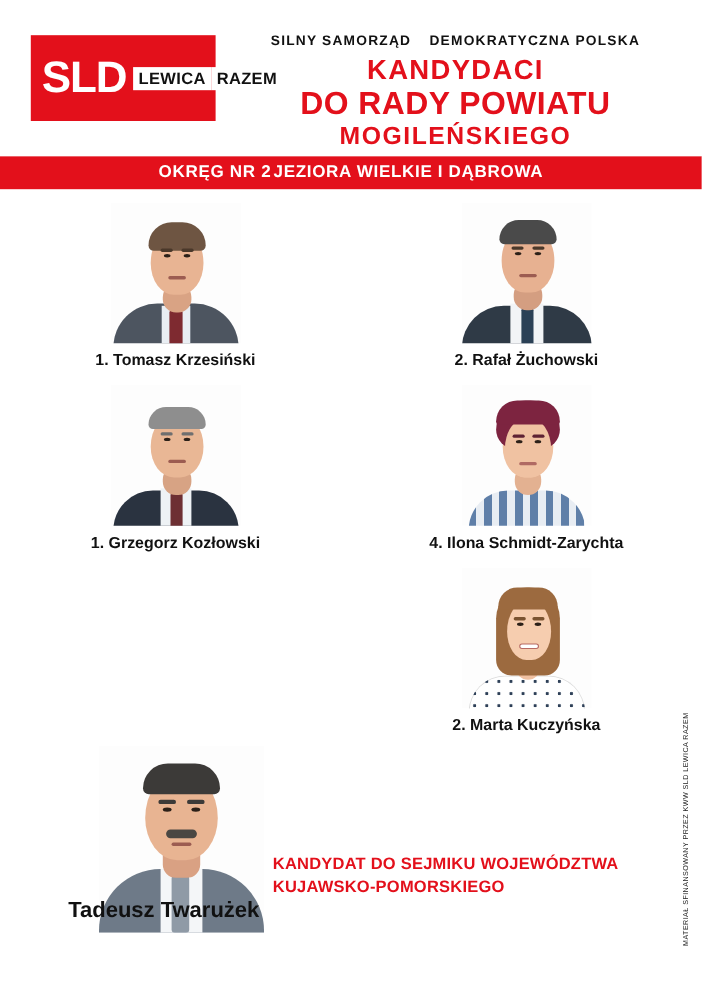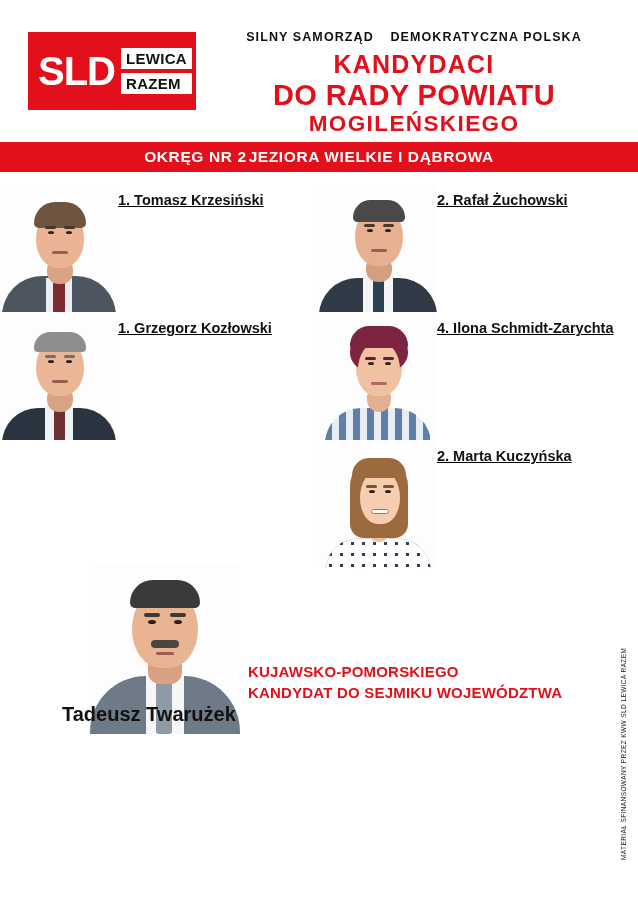--- a/index.html
+++ b/index.html
@@ -38,21 +38,21 @@
     font-weight: bold;
     font-size: 40px;
     letter-spacing: -1px;
     line-height: 1;
     padding-left: 10px;
     font-family: "Liberation Sans", sans-serif;
   }
   .logo-right {
     margin-left: 6px;
     display: flex;
-    flex-direction: column;
+    flex-direction: row;
     justify-content: flex-end;
   }
   .logo-lewica, .logo-razem {
     background: #ffffff;
     color: #111111;
     font-weight: bold;
     font-size: 15px;
     line-height: 1;
     padding: 3px 5px 3px 5px;
     margin: 2px 0;
@@ -115,22 +115,22 @@
     width: 638px;
     padding-top: 12px;
   }
   .row {
     display: flex;
     width: 100%;
   }
   .cell {
     width: 50%;
     display: flex;
-    flex-direction: row;
-    text-decoration: underline;
+    flex-direction: column;
+    align-items: center;
   }
   .photo {
     width: 118px;
     height: 128px;
     background: #ffffff;
     position: relative;
     overflow: hidden;
   }
   .cap {
     font-size: 14.5px;
@@ -357,20 +357,20 @@
       <div class="eye" style="left:58px;top:56px;width:8px;height:4px;"></div>
       <div class="eye" style="left:84px;top:56px;width:8px;height:4px;"></div>
       <div class="brow" style="left:54px;top:49px;width:16px;height:3.5px;background:#3c3a38;"></div>
       <div class="brow" style="left:80px;top:49px;width:16px;height:3.5px;background:#3c3a38;"></div>
 
       <div style="position:absolute;left:61px;top:76px;width:28px;height:8px;background:#4a4743;border-radius:5px;"></div>
       <div class="mouth" style="left:66px;top:88px;width:18px;height:3px;"></div>
     </div>
     <div class="bottom-name">Tadeusz Twarużek</div>
     <div class="sejmik">
+      <div>KANDYDAT DO SEJMIKU WOJEWÓDZTWA</div>
       <div>KUJAWSKO-POMORSKIEGO</div>
-      <div>KANDYDAT DO SEJMIKU WOJEWÓDZTWA</div>
     </div>
   </div>
 
   <div class="side-credit">MATERIAŁ SFINANSOWANY PRZEZ KWW SLD LEWICA RAZEM</div>
 
 </div>
 
 </body></html>

